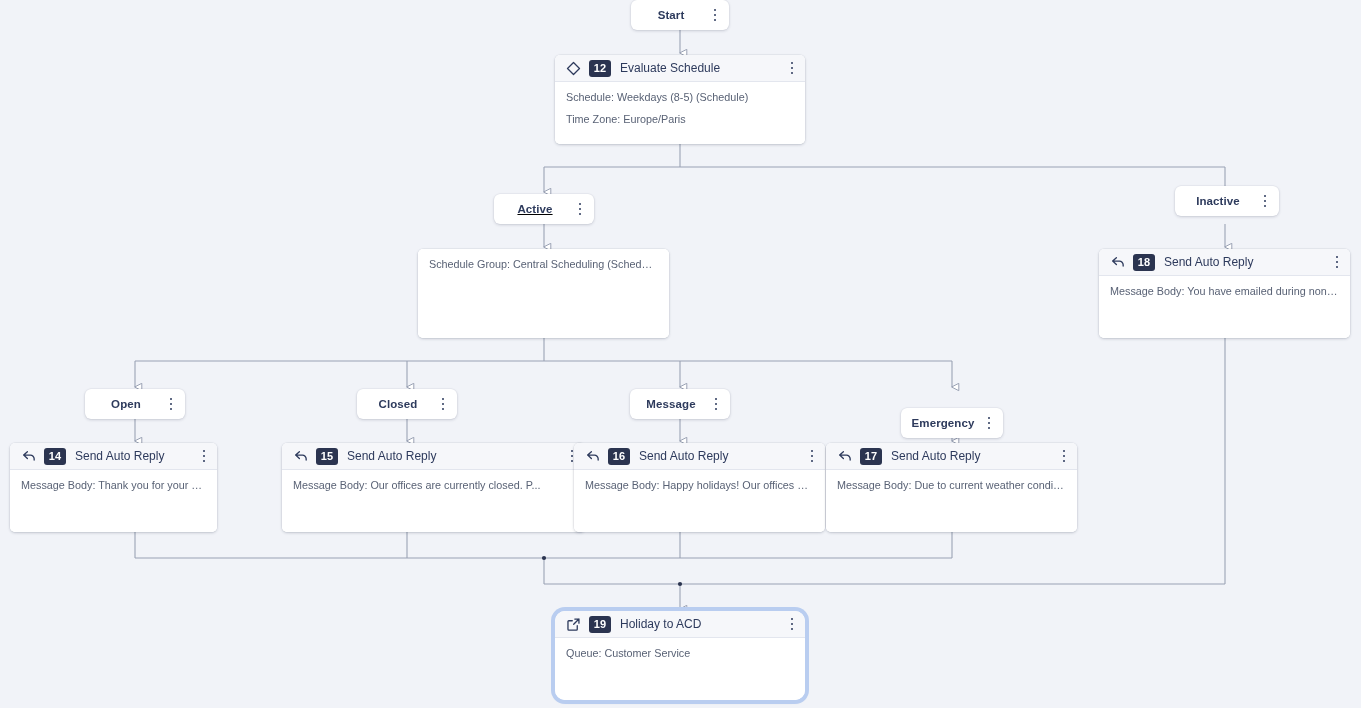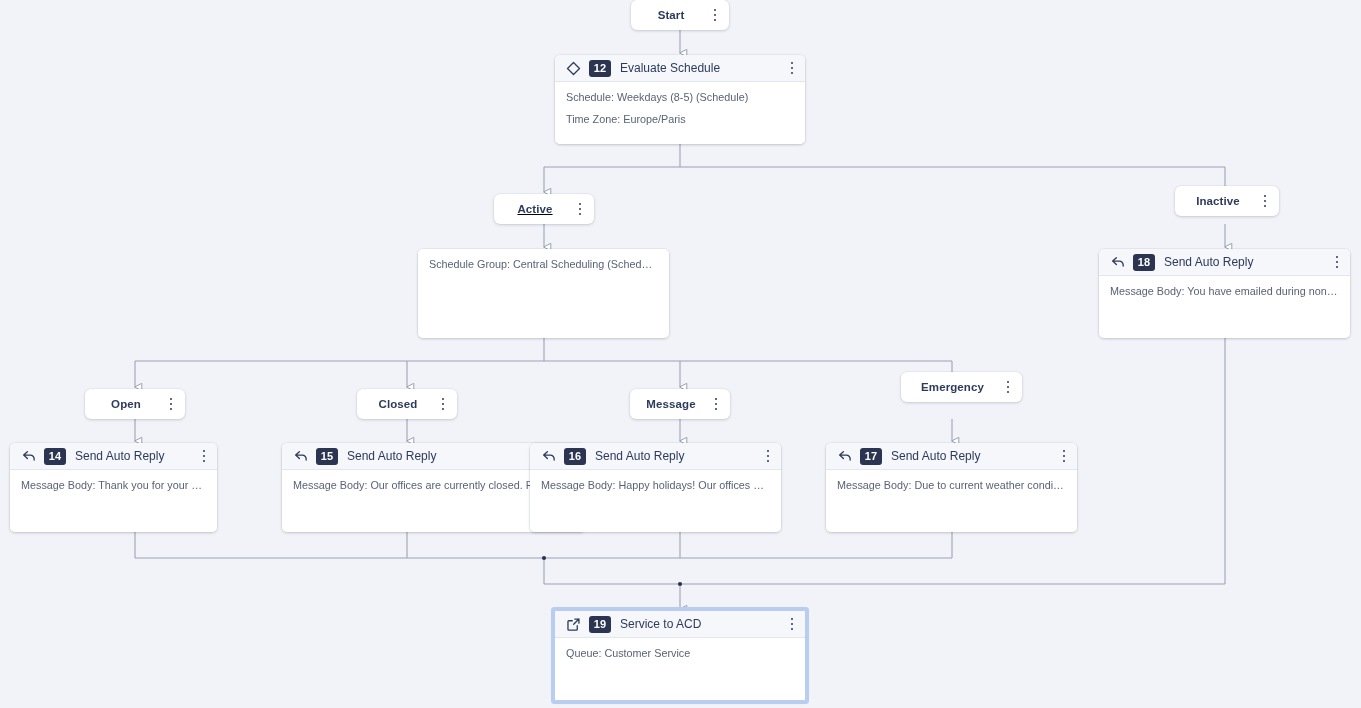--- a/index.html
+++ b/index.html
@@ -70,21 +70,21 @@
     position: absolute;
     background: #ffffff;
     border-radius: 5px;
     box-shadow: 0 1px 3px rgba(32,40,66,0.20), 0 0 0 0.5px rgba(32,40,66,0.07);
     overflow: hidden;
     display: flex;
     flex-direction: column;
   }
   .node.selected {
     box-shadow: 0 0 0 4px #b9cdf0, 0 1px 4px rgba(32,40,66,0.22);
-    border-radius: 1px;
+    border-radius: 10px;
     justify-content: center;
   }
   .node-header {
     height: 27px;
     background: #f6f7fa;
     border-bottom: 1px solid #e3e6ee;
     display: flex;
     align-items: center;
     padding: 0 5px 0 10px;
     flex: none;
@@ -253,21 +253,21 @@
 
   <div class="pill" style="left:630px; top:389px; width:100px;">
     <span class="pill-label">Message</span>
     <span class="kebab">
         <i></i>
         <i></i>
         <i></i>
       </span>
   </div>
 
-  <div class="pill" style="left:901px; top:372px; width:121px;">
+  <div class="pill" style="left:901px; top:408px; width:102px;">
     <span class="pill-label">Emergency</span>
     <span class="kebab">
         <i></i>
         <i></i>
         <i></i>
       </span>
   </div>
 
   <div class="node" style="left:555px; top:55px; width:250px; height:89px;">
     <div class="node-header">
@@ -329,21 +329,21 @@
           <i></i>
           <i></i>
           <i></i>
         </span>
     </div>
     <div class="node-body">
       <div class="node-prop">Message Body: Our offices are currently closed. P...</div>
     </div>
   </div>
 
-  <div class="node" style="left:530px; top:443px; width:251px; height:89px;">
+  <div class="node" style="left:574px; top:443px; width:251px; height:89px;">
     <div class="node-header">
       <span class="node-icon">
         <svg width="16" height="16" viewBox="0 0 18 18">
             <path d="M7.2 4.2 L3.0 8.0 L7.2 11.8 M3.6 8.0 H10.6 a4.2 4.2 0 0 1 4.2 4.2 v1.4" fill="none" stroke="#2d3a5c" stroke-width="1.5" stroke-linecap="round" stroke-linejoin="round"></path>
           </svg>
       </span>
       <span class="node-badge">16</span>
       <span class="node-title">Send Auto Reply</span>
       <span class="kebab">
           <i></i>
@@ -398,21 +398,21 @@
 
   <div class="node selected" style="left:555px; top:611px; width:250px; height:89px;">
     <div class="node-header">
       <span class="node-icon">
         <svg width="15" height="15" viewBox="0 0 16 16">
             <path d="M9.4 2.2 H13.8 V6.6 M13.8 2.2 L8.2 7.8" fill="none" stroke="#2d3a5c" stroke-width="1.4" stroke-linecap="round" stroke-linejoin="round"></path>
             <path d="M12.0 9.3 V13.0 a0.9 0.9 0 0 1 -0.9 0.9 H3.0 a0.9 0.9 0 0 1 -0.9 -0.9 V4.9 a0.9 0.9 0 0 1 0.9 -0.9 H6.7" fill="none" stroke="#2d3a5c" stroke-width="1.4" stroke-linecap="round" stroke-linejoin="round"></path>
           </svg>
       </span>
       <span class="node-badge">19</span>
-      <span class="node-title">Service to ACD</span>
+      <span class="node-title">Holiday to ACD</span>
       <span class="kebab">
           <i></i>
           <i></i>
           <i></i>
         </span>
     </div>
     <div class="node-body">
       <div class="node-prop">Queue: Customer Service</div>
     </div>
   </div>

